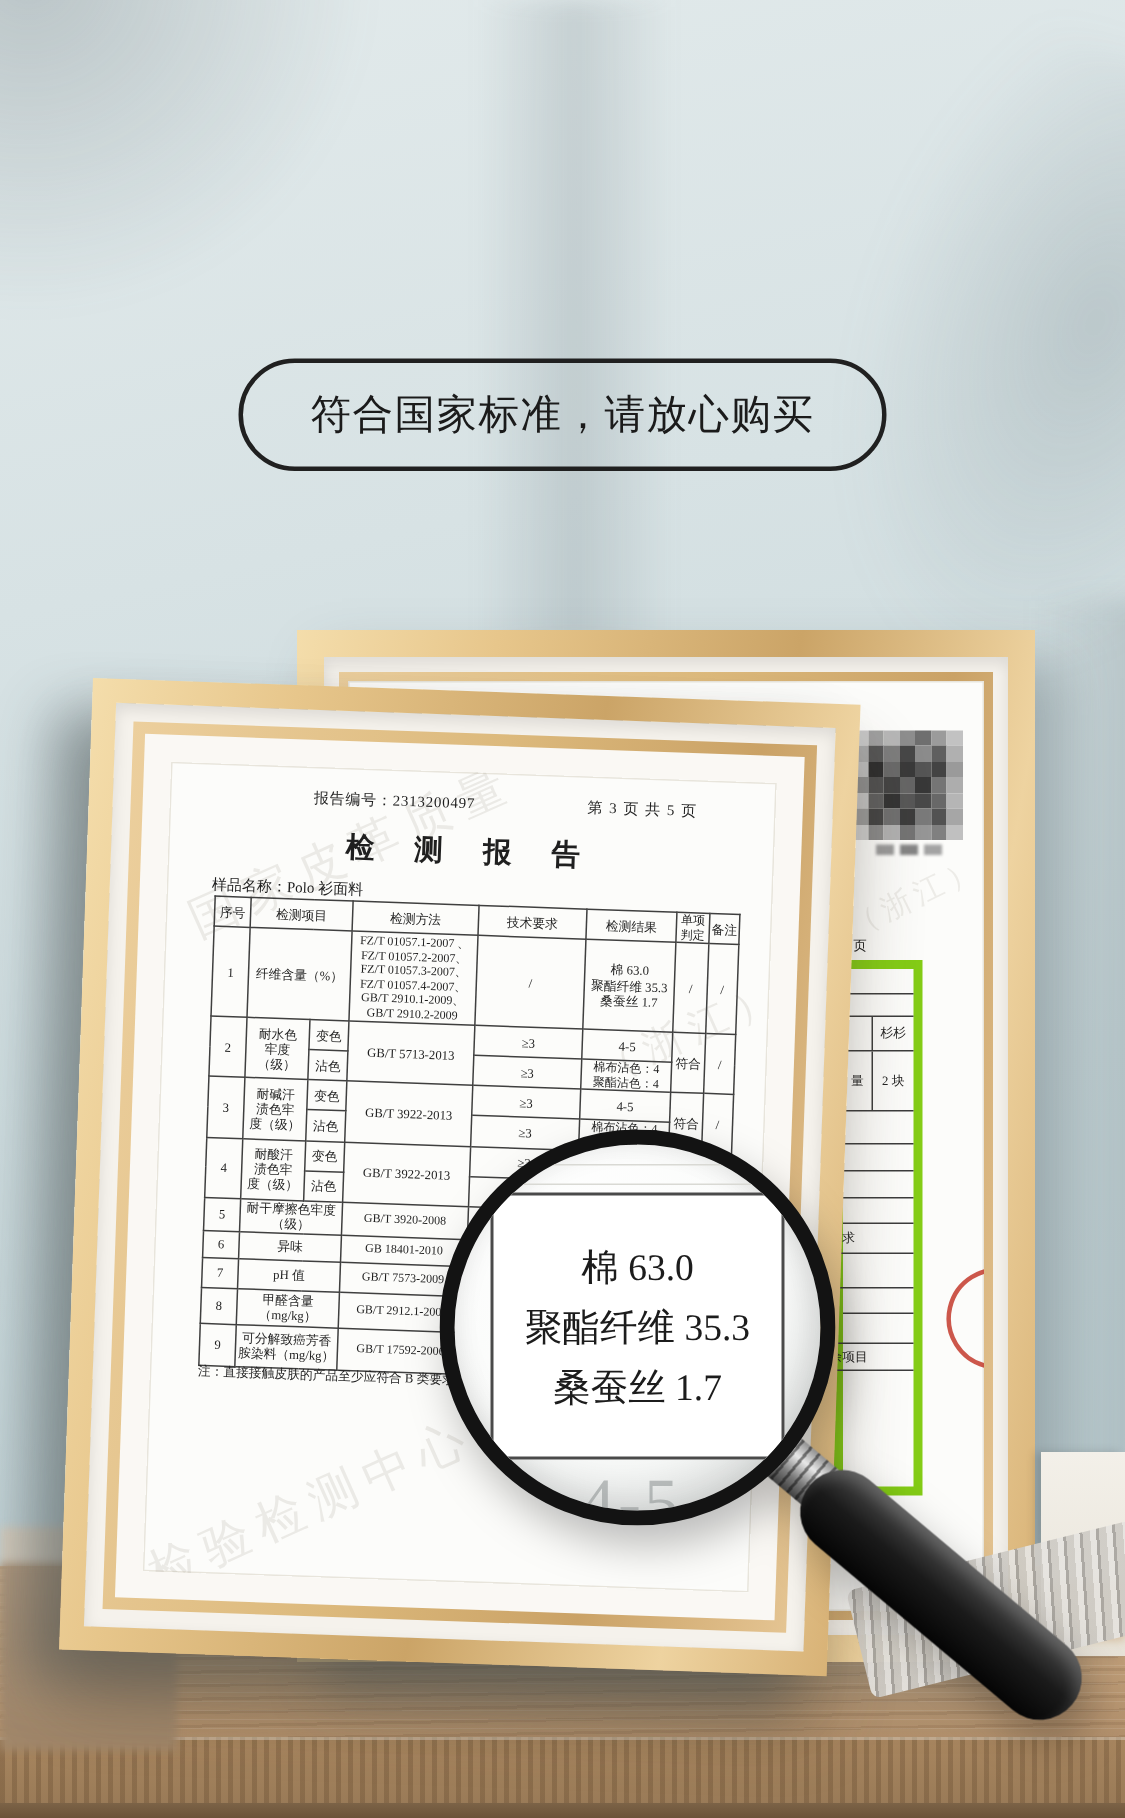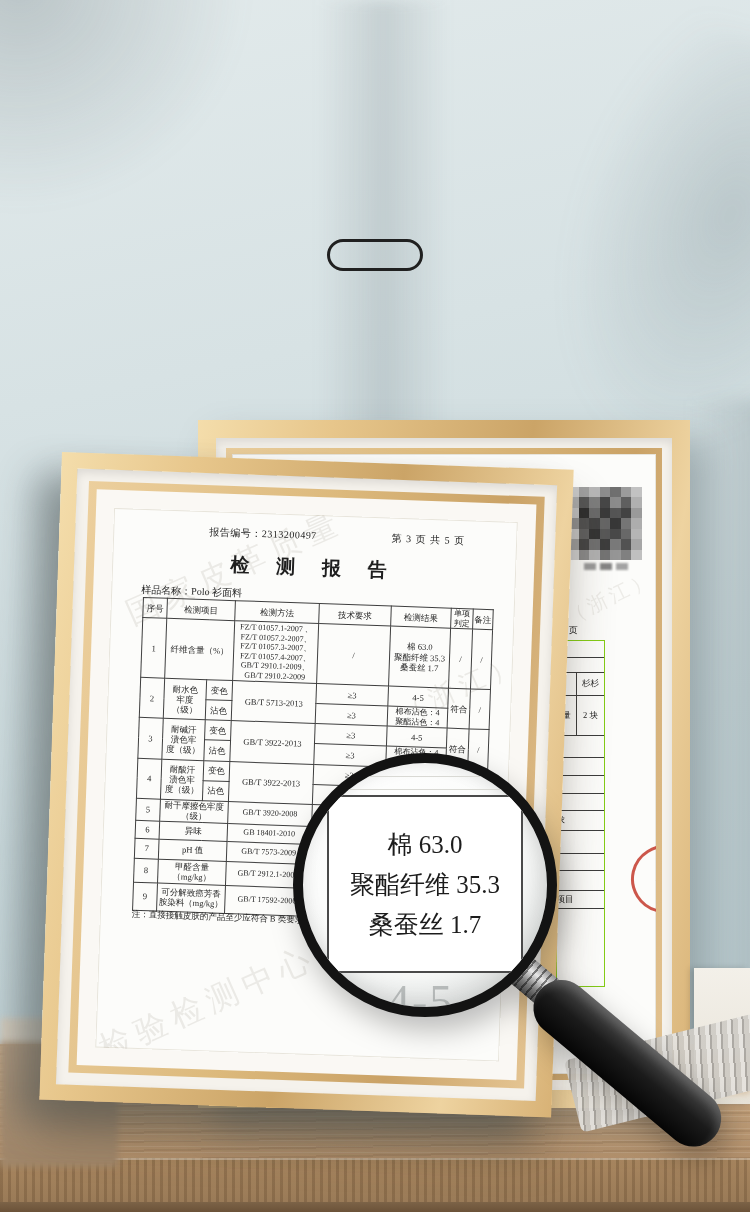--- a/index.html
+++ b/index.html
@@ -63,21 +63,21 @@
 
   
   .rc-paper{font-family:"Liberation Serif",serif;color:#222;}
   .mosaic{position:absolute;left:336px;top:33px;width:74px;height:73px;
     display:grid;grid-template-columns:repeat(7,1fr);grid-template-rows:repeat(7,1fr);}
   .mosaic span{display:block;}
   .mosaic-caption{position:absolute;left:352px;top:109px;width:44px;height:7px;display:flex;gap:4px;filter:blur(1px);}
   .mosaic-caption span{flex:1;height:100%;}
   .rc-page{position:absolute;left:326px;top:170px;font-size:9px;letter-spacing:2px;}
   .rc-box{position:absolute;left:324px;top:186px;width:47px;height:345px;
-    border:1px solid #84cc16;display:flex;flex-direction:column;font-size:8.5px;}
+    border:6px solid #84cc16;display:flex;flex-direction:column;font-size:8.5px;}
   .rc-row{border-bottom:1px solid #3c3c3c;box-sizing:border-box;display:flex;
     align-items:center;justify-content:center;overflow:visible;white-space:nowrap;}
   .rc-row:last-child{border-bottom:none;}
   .rc-split .l{width:20px;height:100%;border-right:1px solid #3c3c3c;box-sizing:border-box;
     display:flex;align-items:center;justify-content:center;}
   .rc-split .r{flex:1;display:flex;align-items:center;justify-content:center;}
   .rc-frag{justify-content:flex-start;margin-left:-26px;}
   .stamp{position:absolute;left:399px;top:391px;width:62px;height:62px;border:3px solid rgba(195,57,43,.85);
     border-radius:50%;transform:rotate(-32deg);color:rgba(195,57,43,.9);
     display:flex;align-items:center;justify-content:center;font-size:9px;letter-spacing:1px;}
@@ -156,20 +156,21 @@
   <div class="sh sh-leaf"></div>
   <div class="sh sh-right"></div>
 
   <div class="wall-base-left"></div>
   <div class="wood-top"></div>
   <div class="wood-edge"></div>
   <div class="wood-front"></div>
   <div class="floor-left"></div>
 
   <div class="badge">
+    <div>符合国家标准，请放心购买</div>
   </div>
 
   <div class="frame frame-back gold">
     <div class="mat-white">
       <div class="fillet gold">
         <div class="paper rc-paper">
           <div class="mosaic">
               <span style="background: rgb(200, 200, 200);"></span>
               <span style="background: rgb(159, 159, 159);"></span>
               <span style="background: rgb(183, 183, 183);"></span>

